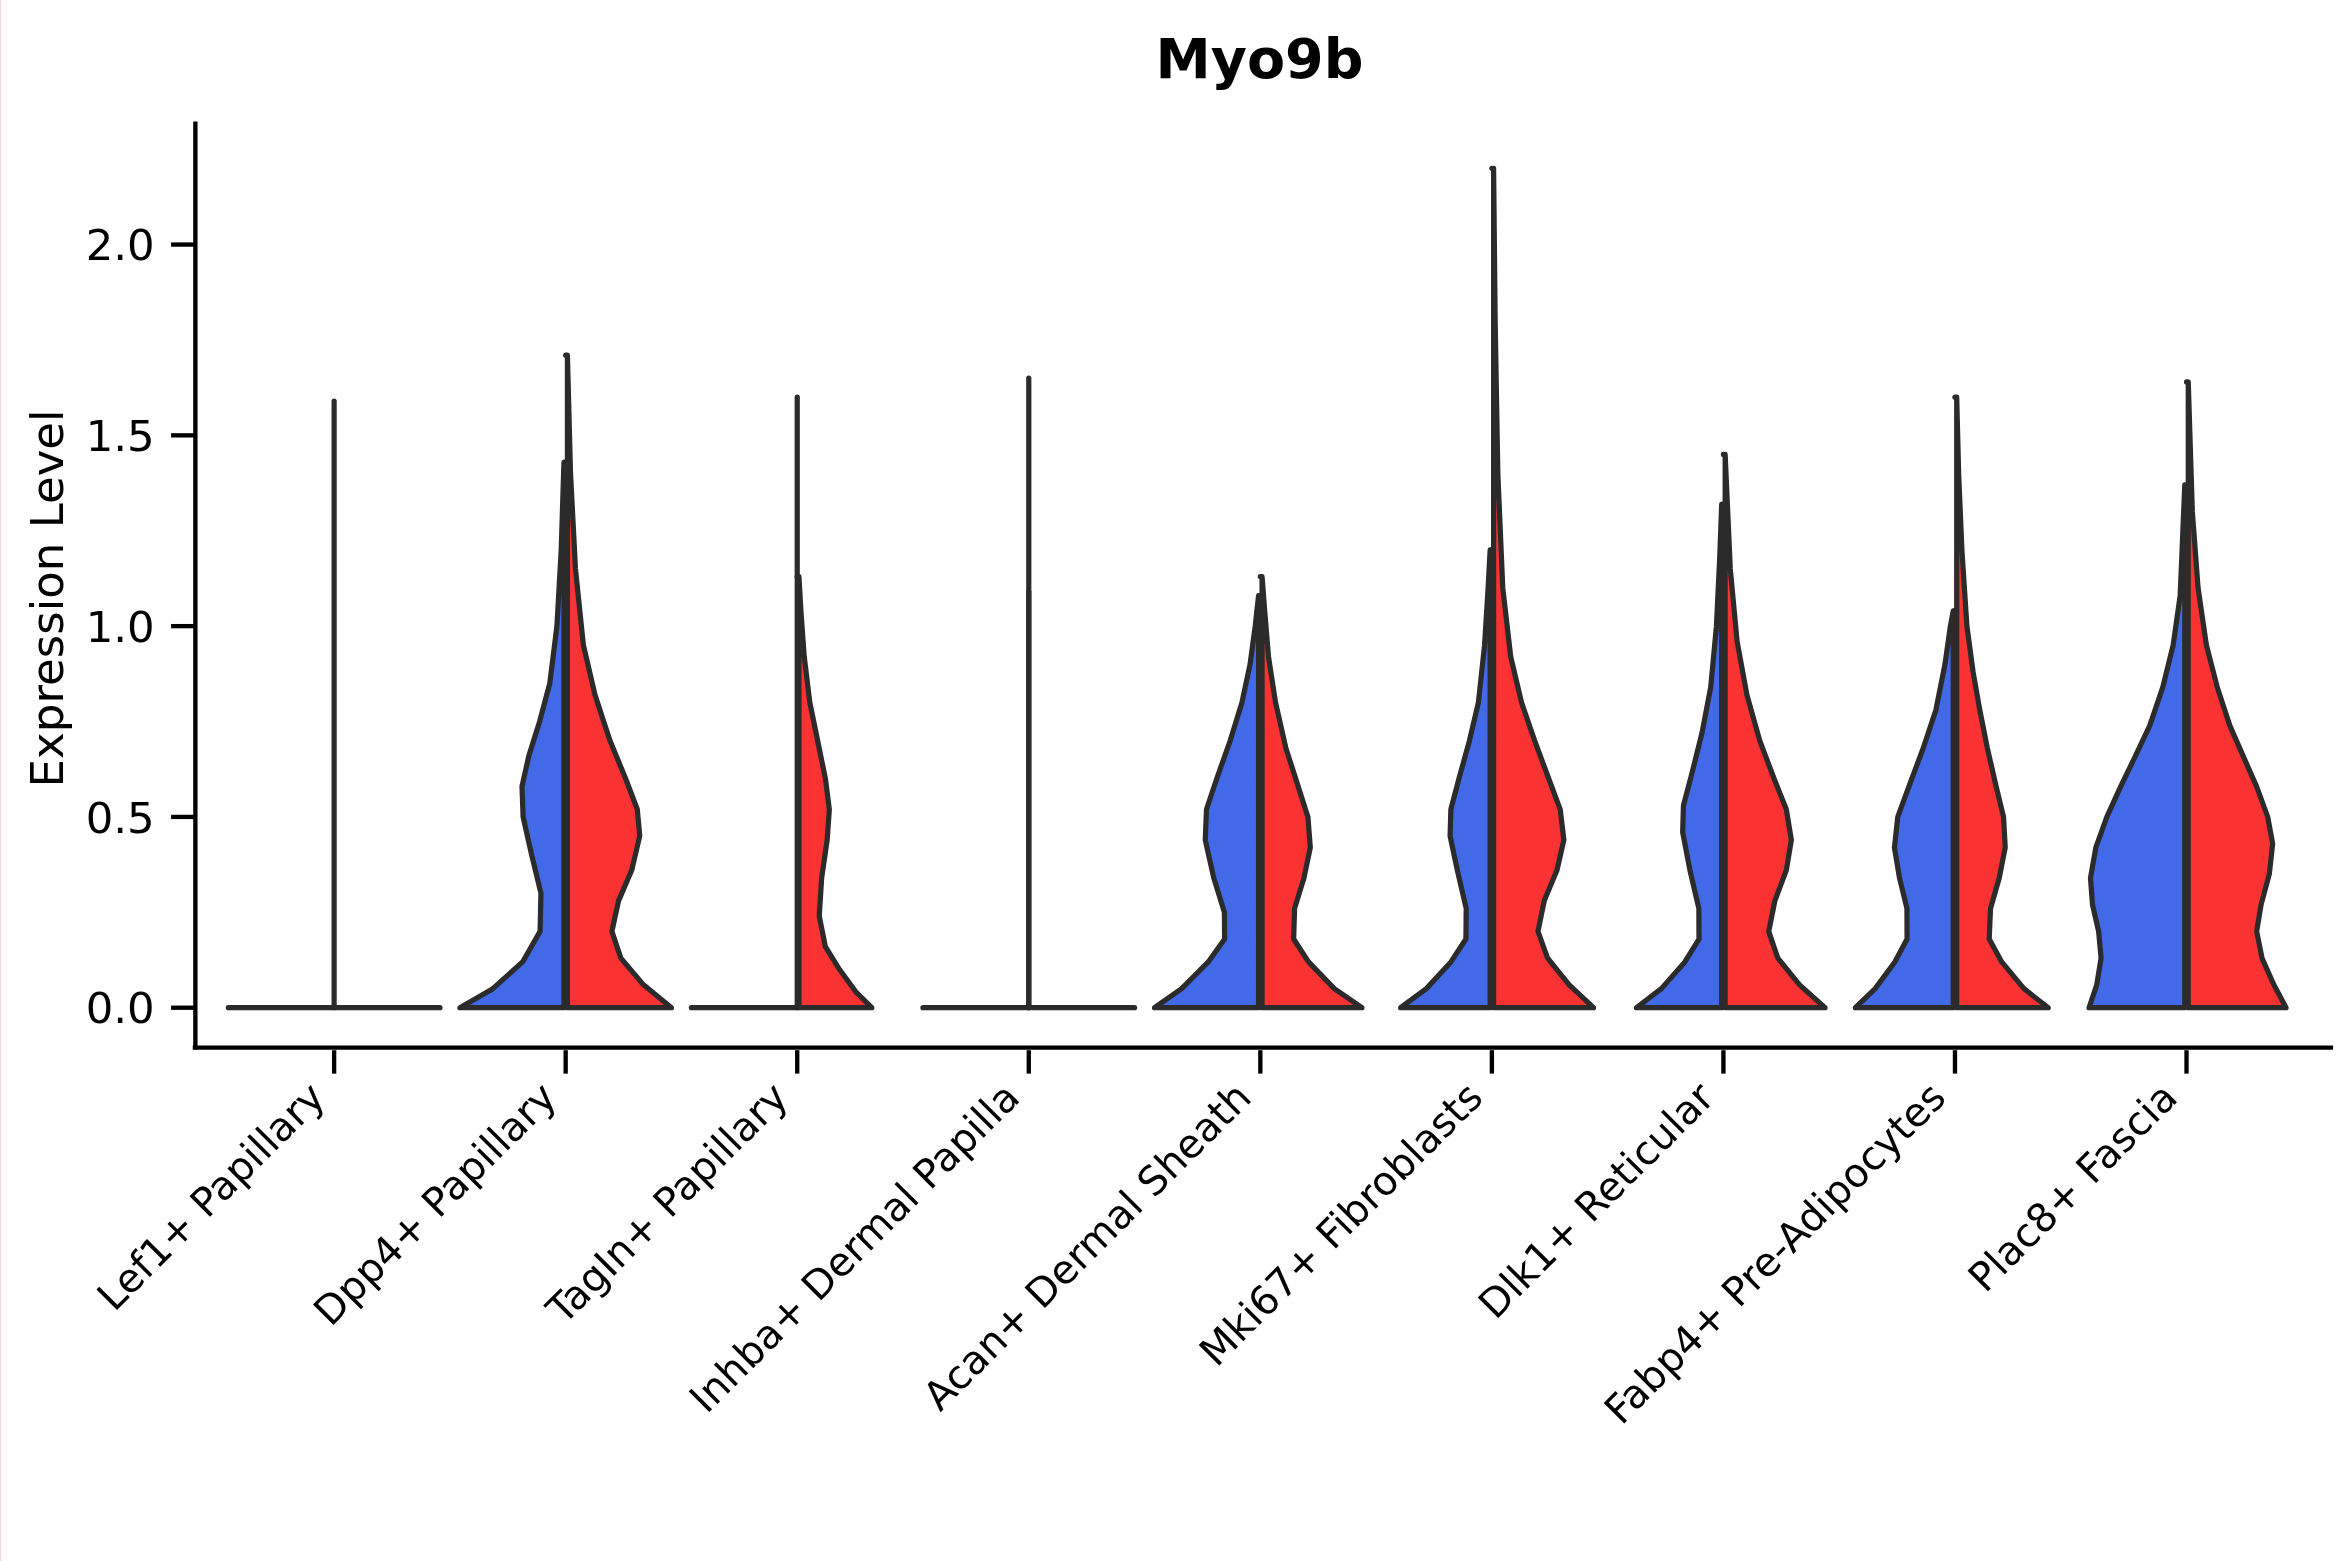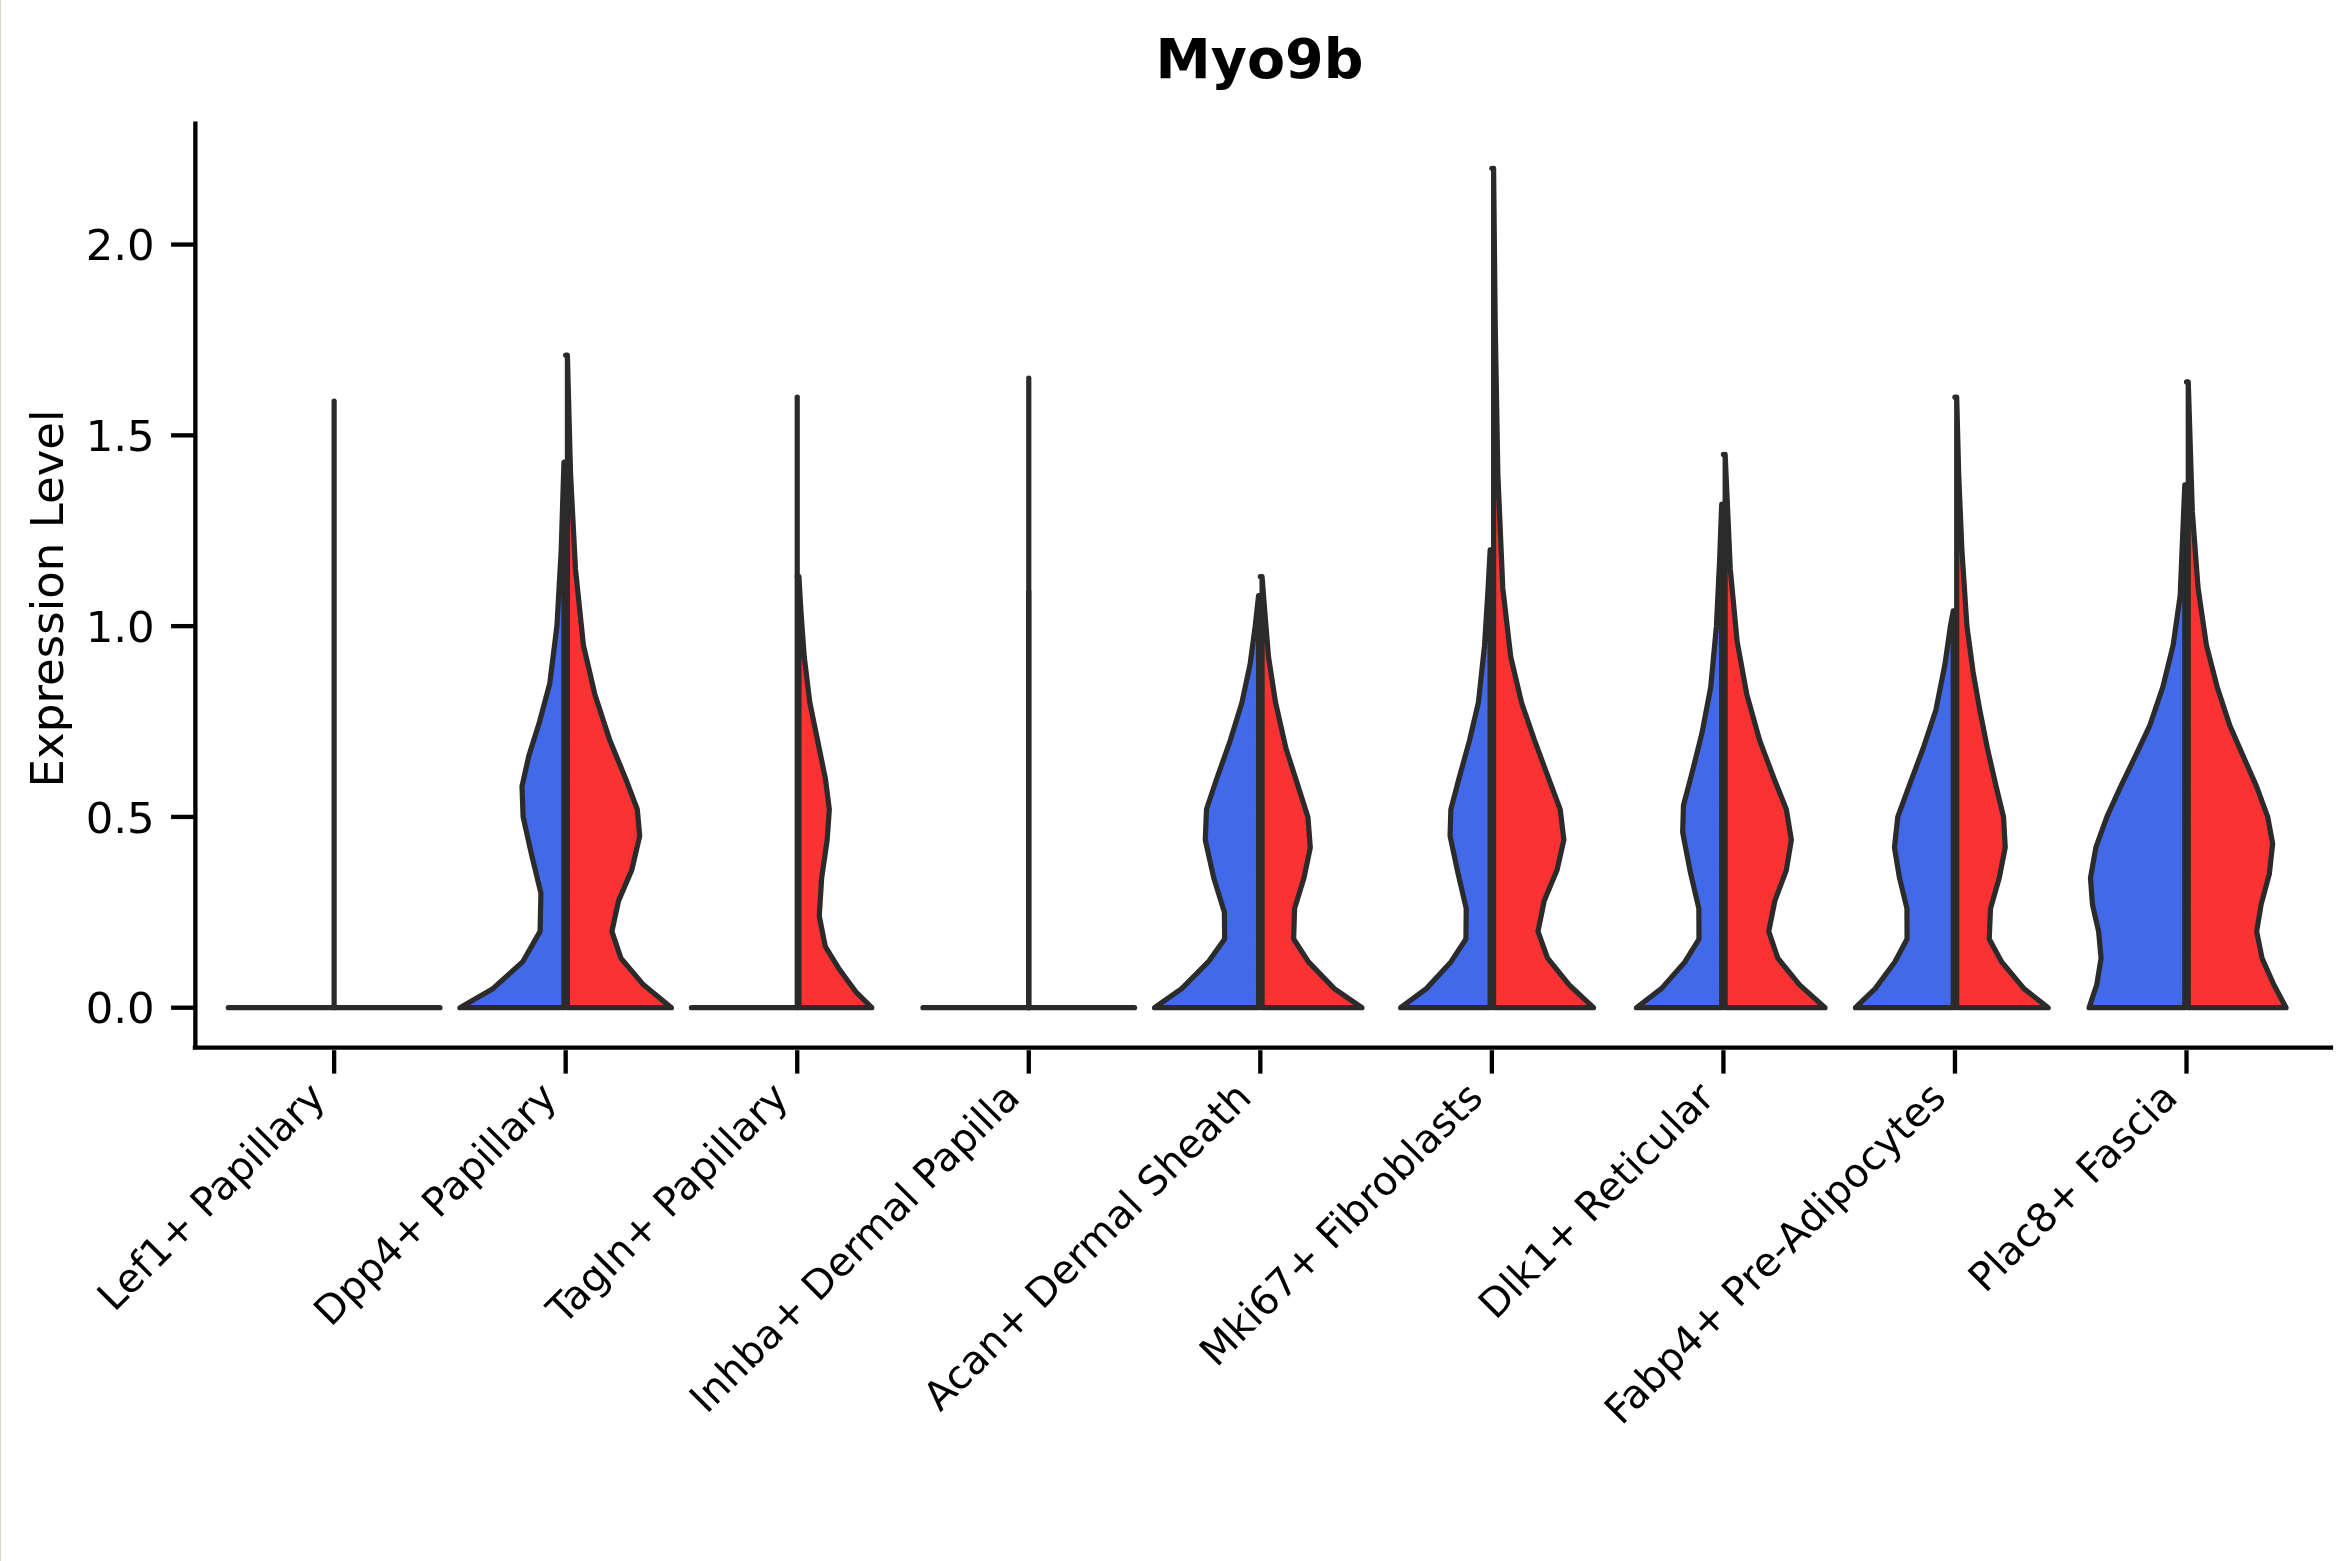--- a/index.html
+++ b/index.html
@@ -1,17 +1,17 @@
 <!DOCTYPE html>
 <html style="font-size:14px"><head>
 <meta charset="utf-8">
 <style>
   html,body{margin:0;padding:0;background:#ffffff;}
   body{width:2342px;height:1561px;font-family:"DejaVu Sans",sans-serif;overflow:hidden;}
-  #stage{position:relative;width:2278px;height:1561px;background:#4d7c0f;}
+  #stage{position:relative;width:2278px;height:1561px;background:#ec4899;}
   svg{display:block;}
   .ttl{font-weight:bold;font-size:64px;fill:#000;font-family:"DejaVu Sans",sans-serif;}
   .ylab{font-size:52px;fill:#000;font-family:"DejaVu Sans",sans-serif;}
   .tick{font-size:50px;fill:#000;font-family:"DejaVu Sans",sans-serif;}
   .xlab{font-size:46px;fill:#000;font-family:"DejaVu Sans",sans-serif;}
   .spine{stroke:#000;stroke-width:5;fill:none;stroke-linecap:butt;}
   .tickmark{stroke:#000;stroke-width:5;}
   .vshape{stroke:#2b2b2b;stroke-width:6;stroke-linejoin:round;stroke-linecap:round;}
   .vline{stroke:#2b2b2b;stroke-width:6;stroke-linecap:round;fill:none;}
 </style>

